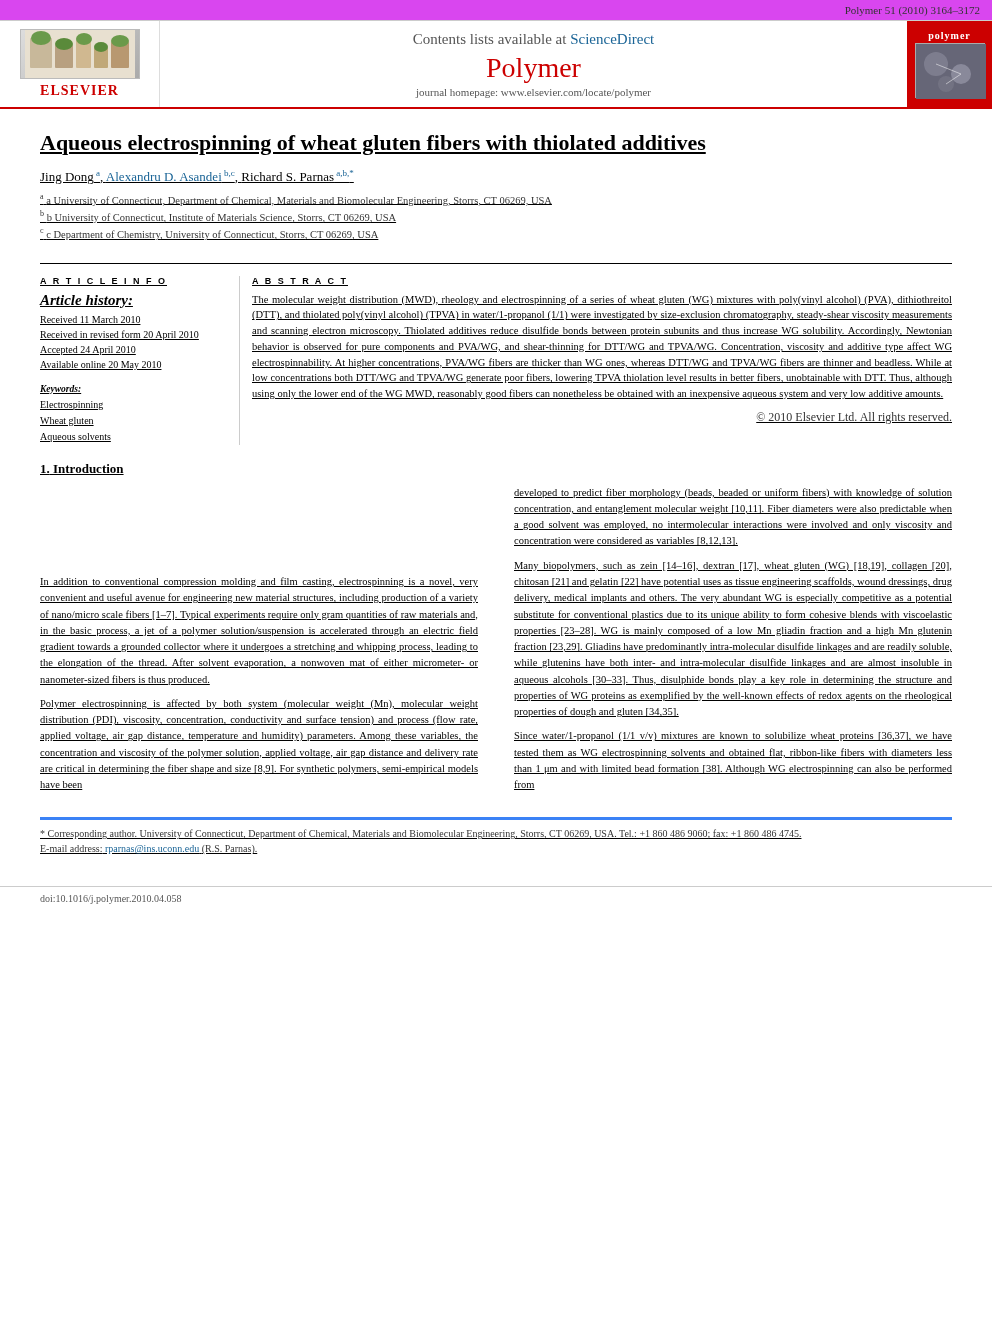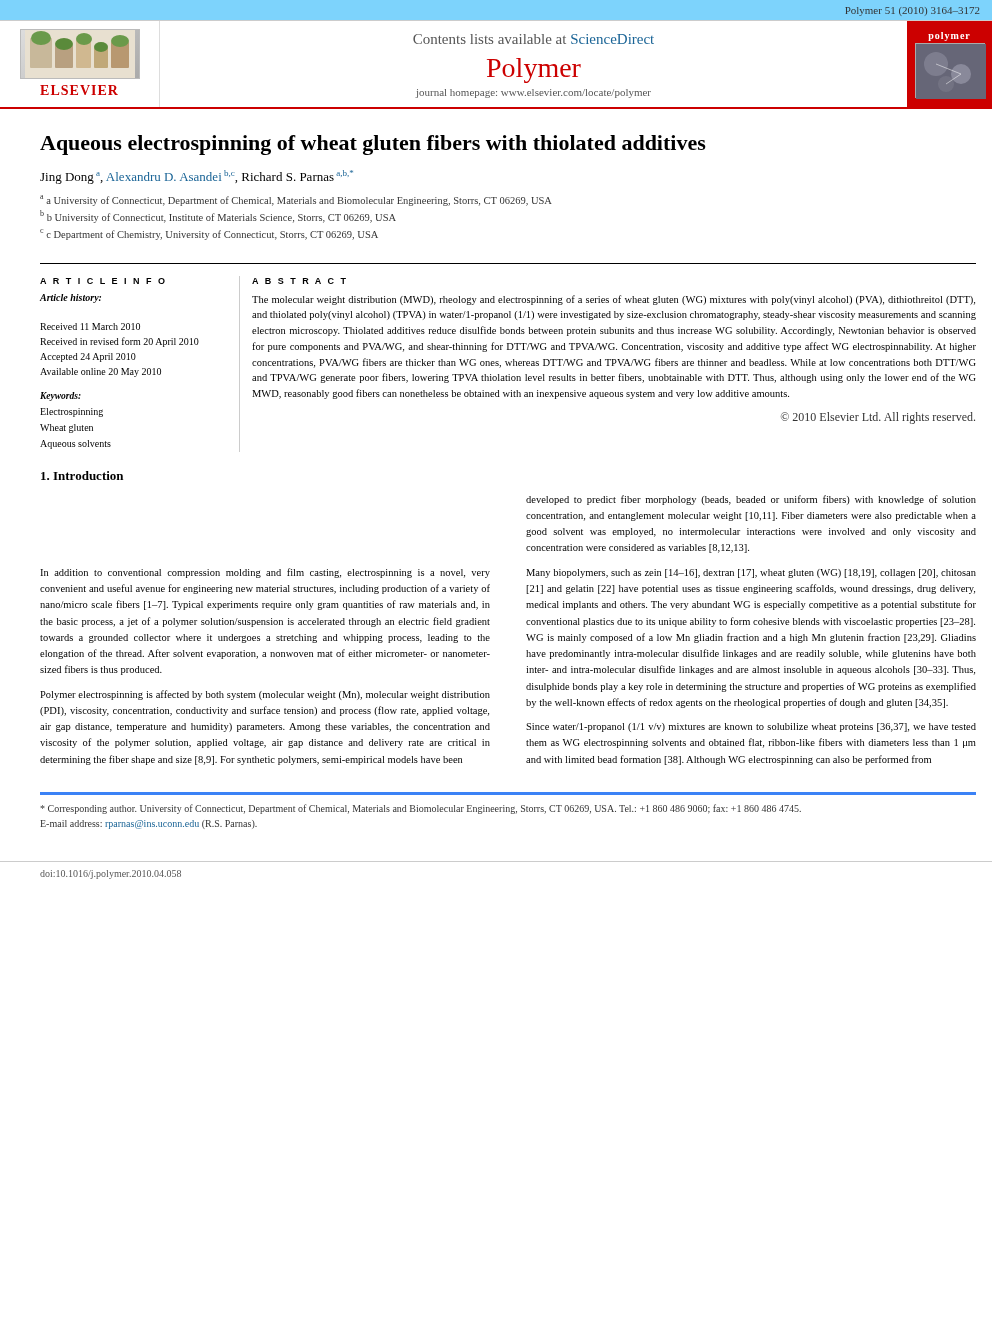--- a/index.html
+++ b/index.html
@@ -12,21 +12,21 @@
     .page {
       width: 992px;
       min-height: 1323px;
       background: #fff;
       margin: 0 auto;
       padding: 0;
       position: relative;
     }
     
     .top-bar {
-      background: #7dd3fc;
+      background: #d946ef;
       text-align: right;
       padding: 4px 12px;
       font-size: 11px;
       color: #333;
       border-bottom: 1px solid #ccc;
     }
     
     .journal-header {
       display: flex;
       align-items: stretch;
@@ -113,21 +113,22 @@
       margin-bottom: 2px;
     }
     .polymer-badge-img {
       width: 70px;
       height: 55px;
       background: linear-gradient(135deg, #888 0%, #555 100%);
       border: 1px solid #aaa;
     }
     
     .main-content {
-      padding: 20px 16px 20px 40px;
+      padding: 20px 40px 20px 40px;
+      text-decoration: underline;
     }
     
     .article-title {
       font-size: 22px;
       font-weight: bold;
       color: #000;
       margin-bottom: 10px;
       font-family: 'Times New Roman', Times, serif;
       line-height: 1.3;
     }
@@ -180,24 +181,24 @@
       letter-spacing: 2px;
       font-weight: bold;
       color: #000;
       margin-bottom: 6px;
       font-family: Arial, sans-serif;
     }
     .article-info-block {
       margin-bottom: 12px;
     }
     .article-info-block .info-title {
-      font-size: 10px;
+      font-size: 15px;
       font-style: italic;
       font-weight: bold;
-      margin-bottom: 16px;
+      margin-bottom: 3px;
     }
     .article-info-block .info-row {
       font-size: 10px;
       line-height: 1.5;
     }
     .keywords-block {
       margin-top: 10px;
     }
     .keywords-block .kw-title {
       font-size: 9.5px;

